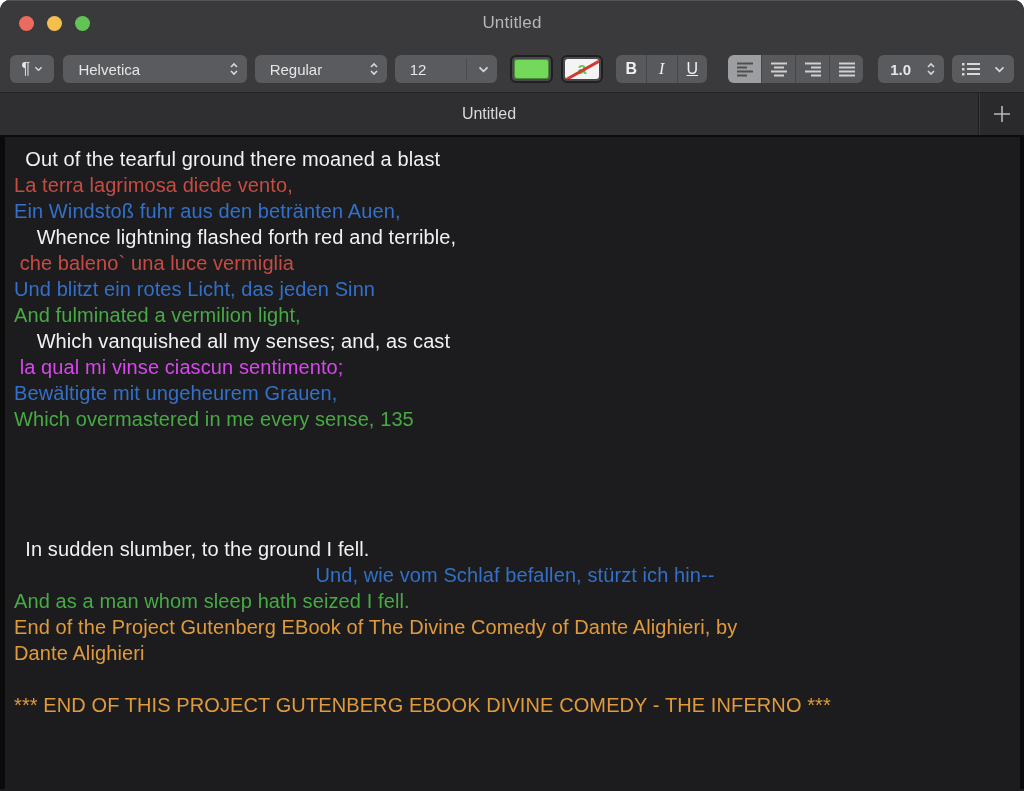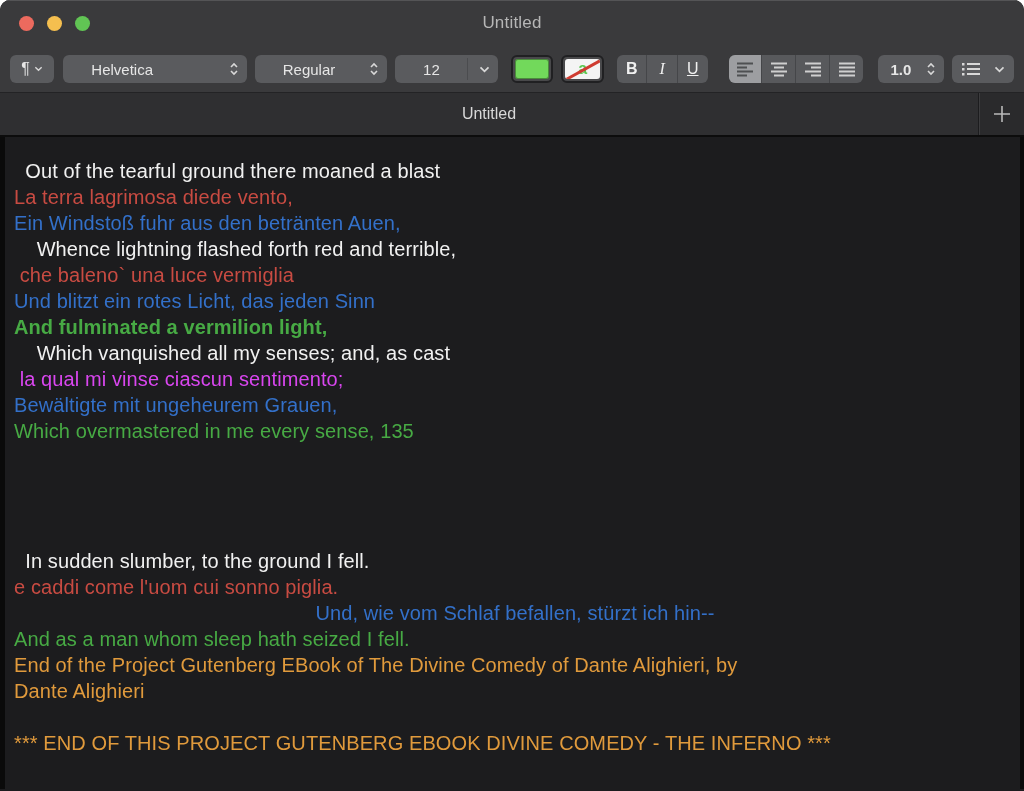--- a/index.html
+++ b/index.html
@@ -22,21 +22,21 @@
   
   .toolbar {
     height:47px; background:#3a3a3c; display:flex; align-items:center;
     padding:0 10px; border-bottom:1px solid #232325;
   }
   .tb-btn {
     height:28px; background:#5a5b5e; border-radius:6px; color:#e6e6e6;
     display:flex; align-items:center; font-size:15px; position:relative;
   }
   .para-btn { width:46px; justify-content:center; gap:4px; margin-right:9px; font-size:16px; }
-  .dropdown { padding:0 8px 0 28px; justify-content:space-between; }
+  .dropdown { padding:0 8px 0 15px; justify-content:space-between; }
   .dd-family { width:189px; margin-right:8px; }
   .dd-style  { width:136px; margin-right:8px; }
   .dd-size   { width:105px;  margin-right:13px; }
   .dd-size .divider { position:absolute; right:30px; top:3px; bottom:3px; width:1px; background:#4b4c4f; }
   .stepper { display:flex; flex-direction:column; align-items:center; line-height:0; }
   
   .color-well { width:44px; height:28px; border:2px solid #202022; border-radius:6px; background:#49494b; padding:2px; margin-right:8px; }
   .color-well.last { margin-right:13px; }
   .well-inner { width:100%; height:100%; border-radius:3px; position:relative; overflow:hidden;
                 display:flex; align-items:center; justify-content:center; }
@@ -214,37 +214,36 @@
       <span>Untitled</span>
     </div>
     <div class="tab-add">
       <svg width="22" height="22" viewBox="0 0 22 22">
           <path d="M11 3 V19 M3 11 H19" stroke="#b9b9b9" stroke-width="1.6" fill="none"></path>
         </svg>
     </div>
   </div>
 
   <div class="text-area">
-      <div class="tline" style="color: rgb(241, 241, 241); margin-top: 12px;">  Out of the tearful ground there moaned a blast</div>
+      <div class="tline" style="color: rgb(241, 241, 241);">  Out of the tearful ground there moaned a blast</div>
       <div class="tline" style="color: rgb(200, 75, 66);">La terra lagrimosa diede vento,</div>
       <div class="tline" style="color: rgb(51, 112, 201);">Ein Windstoß fuhr aus den betränten Auen,</div>
       <div class="tline" style="color: rgb(241, 241, 241);">    Whence lightning flashed forth red and terrible,</div>
       <div class="tline" style="color: rgb(200, 75, 66);"> che baleno` una luce vermiglia</div>
       <div class="tline" style="color: rgb(51, 112, 201);">Und blitzt ein rotes Licht, das jeden Sinn</div>
-      <div class="tline" style="color: rgb(71, 170, 68); font-weight: bold;">And fulminated a vermilion light,</div>
+      <div class="tline" style="color: rgb(71, 170, 68);">And fulminated a vermilion light,</div>
       <div class="tline" style="color: rgb(241, 241, 241);">    Which vanquished all my senses; and, as cast</div>
       <div class="tline" style="color: #d946ef;"> la qual mi vinse ciascun sentimento;</div>
       <div class="tline" style="color: rgb(51, 112, 201);">Bewältigte mit ungeheurem Grauen,</div>
       <div class="tline" style="color: rgb(71, 170, 68);">Which overmastered in me every sense, 135</div>
       <div class="tline" style="color: rgb(241, 241, 241);">&nbsp;</div>
       <div class="tline" style="color: rgb(241, 241, 241);">&nbsp;</div>
       <div class="tline" style="color: rgb(241, 241, 241);">&nbsp;</div>
       <div class="tline" style="color: rgb(241, 241, 241);">&nbsp;</div>
       <div class="tline" style="color: rgb(241, 241, 241);">  In sudden slumber, to the ground I fell.</div>
-      <div class="tline" style="color: rgb(200, 75, 66);">e caddi come l'uom cui sonno piglia.</div>
       <div class="tline" style="color: rgb(51, 112, 201); text-align: center;">Und, wie vom Schlaf befallen, stürzt ich hin--</div>
       <div class="tline" style="color: rgb(71, 170, 68);">And as a man whom sleep hath seized I fell.</div>
       <div class="tline" style="color: rgb(224, 154, 60);">End of the Project Gutenberg EBook of The Divine Comedy of Dante Alighieri, by</div>
       <div class="tline" style="color: rgb(224, 154, 60);">Dante Alighieri</div>
       <div class="tline" style="color: rgb(241, 241, 241);">&nbsp;</div>
       <div class="tline" style="color: rgb(224, 154, 60);">*** END OF THIS PROJECT GUTENBERG EBOOK DIVINE COMEDY - THE INFERNO ***</div>
     </div>
 
 </div>
 

